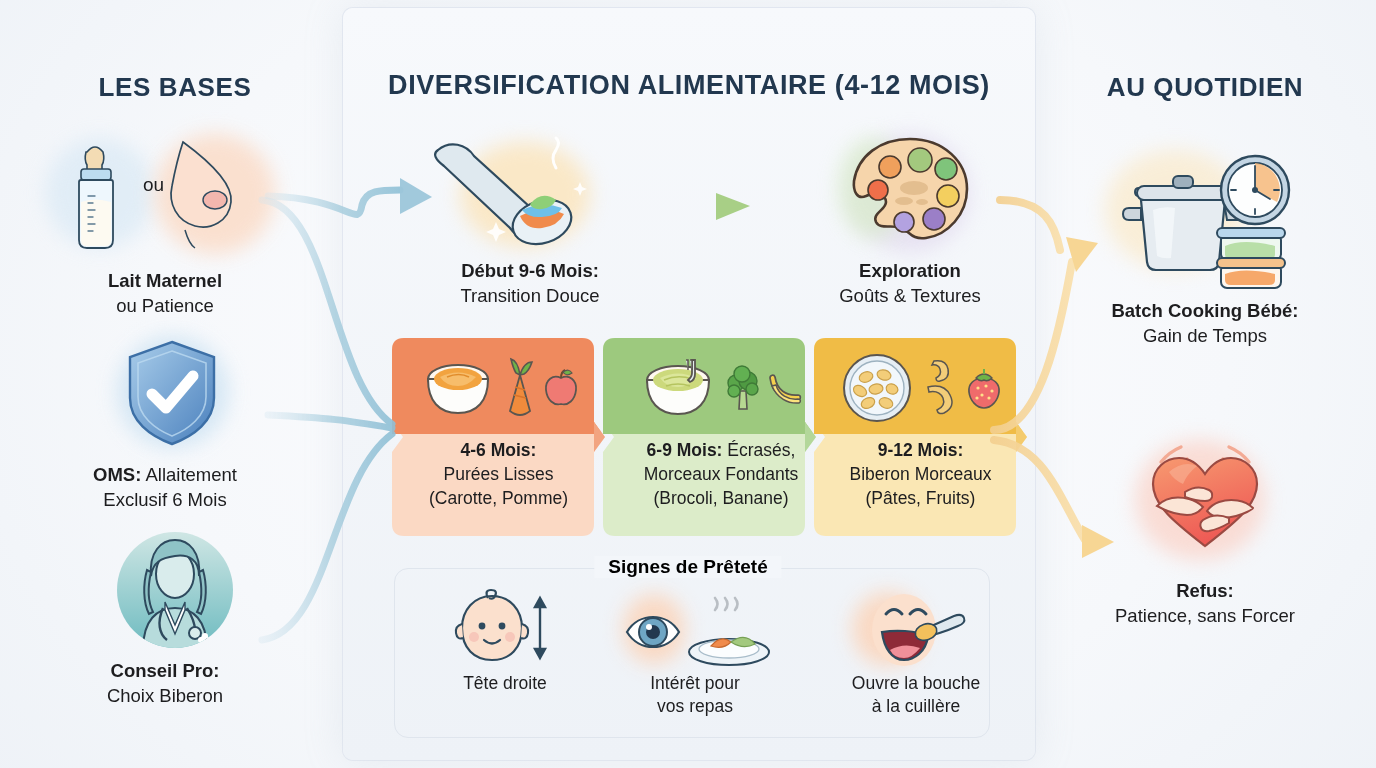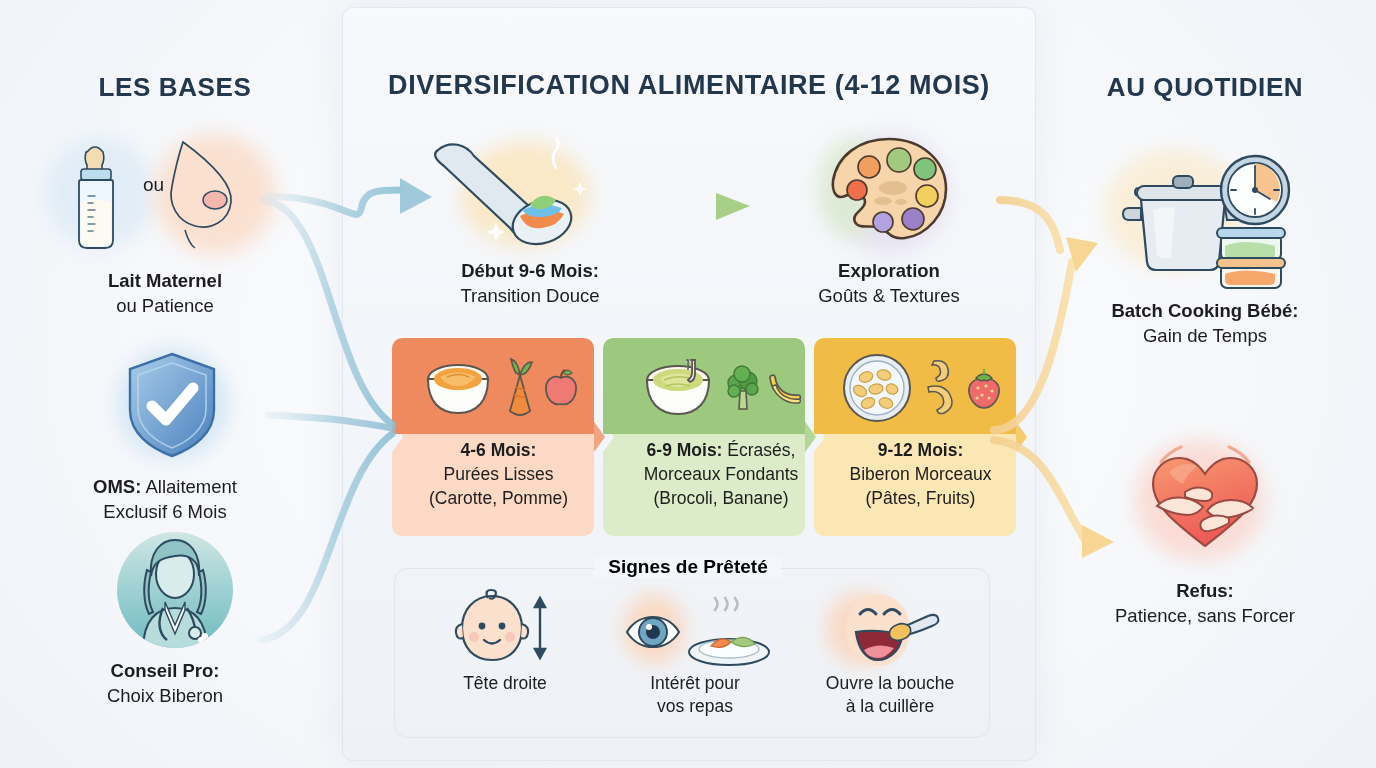--- a/index.html
+++ b/index.html
@@ -62,30 +62,30 @@
   
   .halo {
     position: absolute;
     border-radius: 50%;
     filter: blur(10px);
     z-index: 0;
   }
 
   
   #left-1 { left: 20px; top: 130px; }
-  #left-2 { left: 20px; top: 346px; }
+  #left-2 { left: 20px; top: 334px; }
   #left-3 { left: 20px; top: 530px; }
 
   
   #right-1 { left: 1060px; top: 140px; }
   #right-2 { left: 1060px; top: 430px; }
 
   
   #c-top-1 { left: 400px; top: 130px; width: 260px; }
-  #c-top-2 { left: 759px; top: 130px; width: 260px; }
+  #c-top-2 { left: 780px; top: 130px; width: 260px; }
 
   
   #bands {
     position: absolute;
     left: 392px; top: 338px;
     width: 600px; height: 224px;
   }
   .band {
     position: absolute;
     top: 0;
@@ -139,21 +139,21 @@
     text-align: center;
   }
   .sign .art { height: 78px; width: 150px; margin: 0 auto 4px auto; position: relative; }
   .sign .lbl {
     font-size: 17.5px;
     line-height: 23px;
     color: #1d1d1f;
   }
   #sign-1 { left: 410px; }
   #sign-2 { left: 600px; }
-  #sign-3 { left: 795px; text-align: center; }
+  #sign-3 { left: 821px; text-align: center; }
 
   svg { display: block; overflow: visible; }
   #connectors {
     position: absolute;
     left: 0; top: 0; width: 1376px; height: 768px;
     pointer-events: none;
     z-index: 1;
   }
 </style>
 </head>

